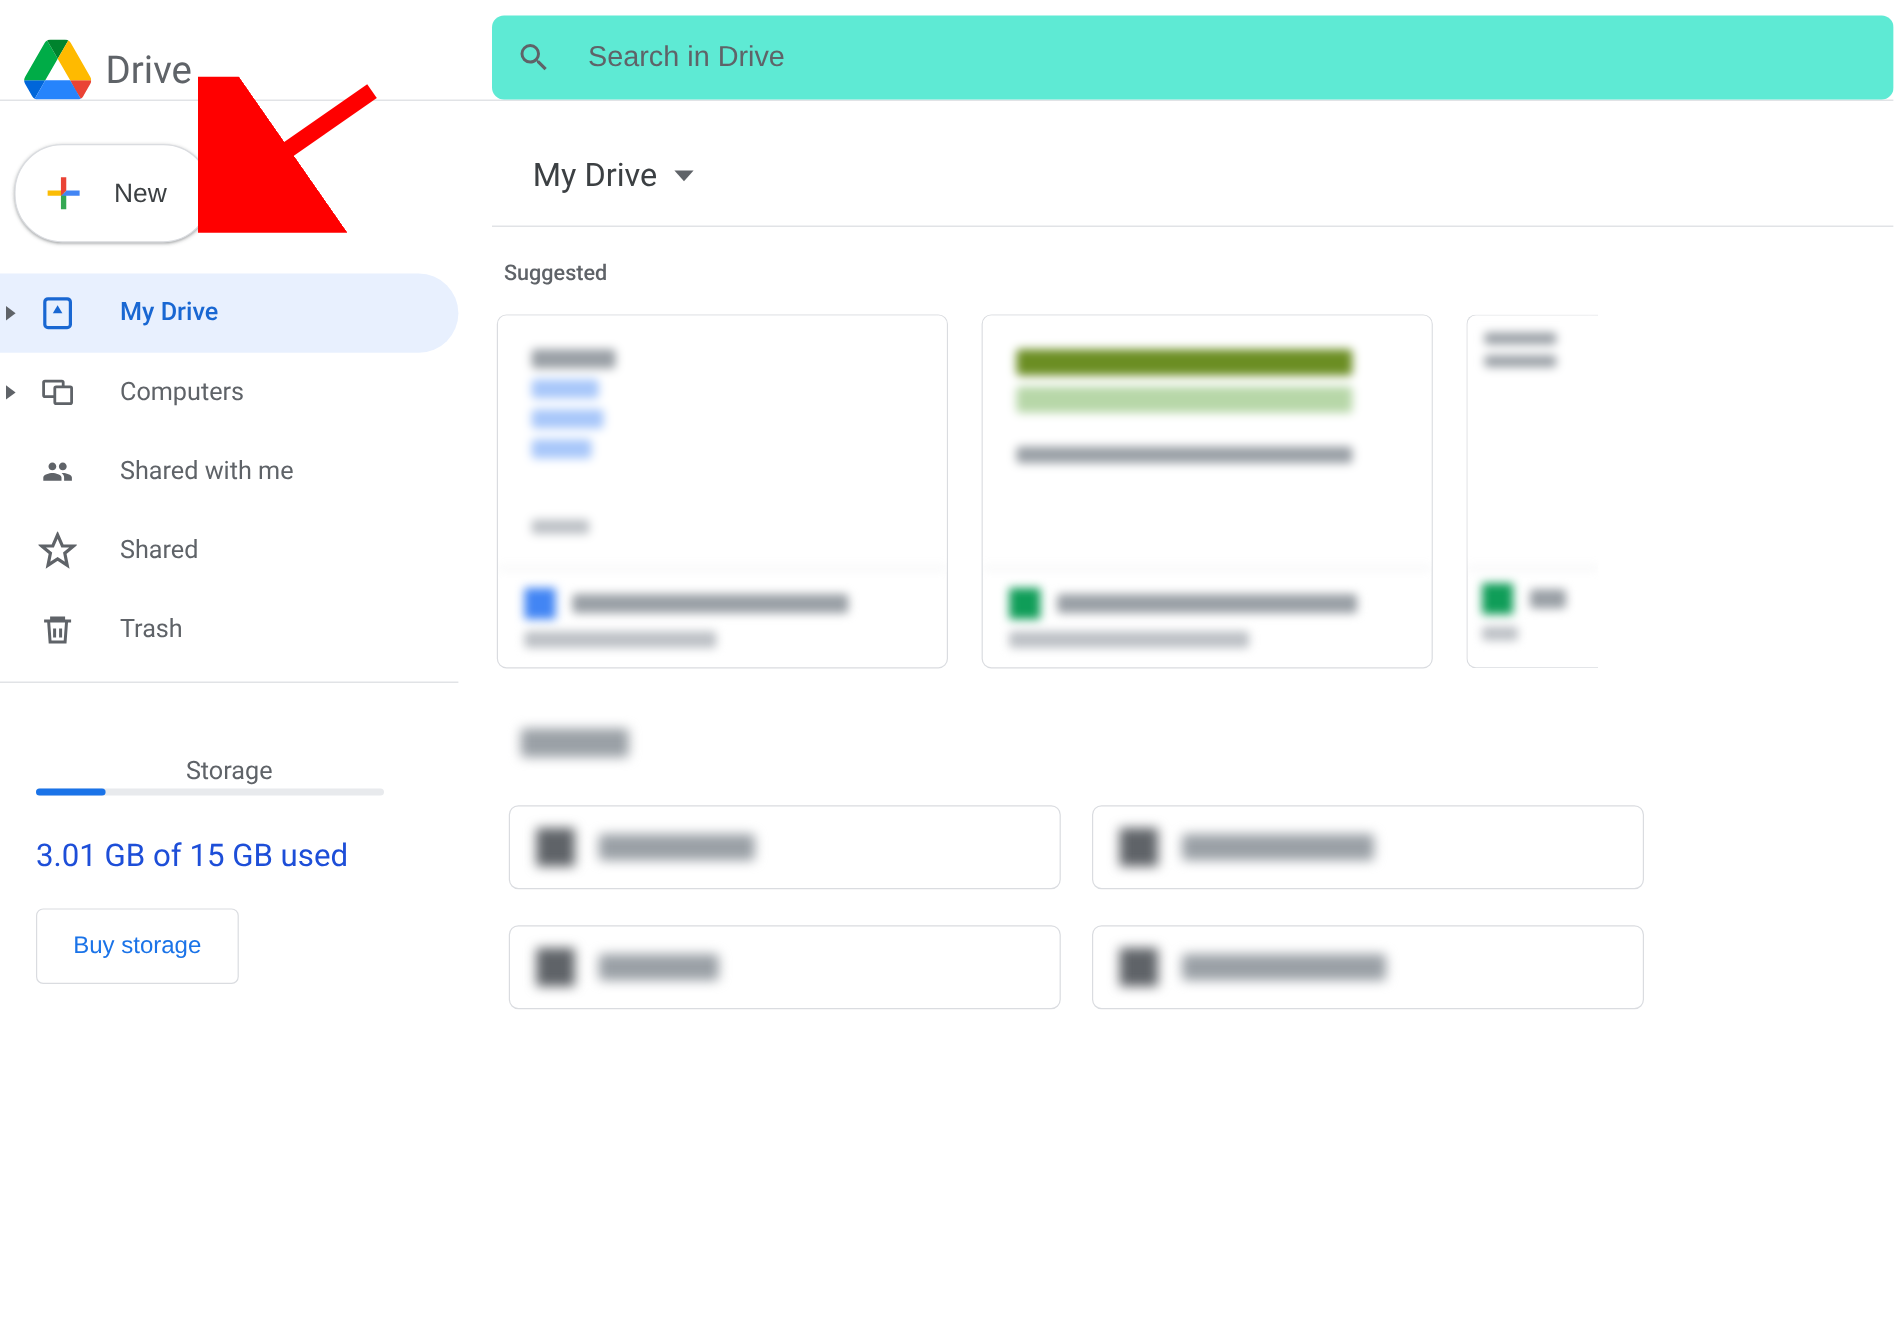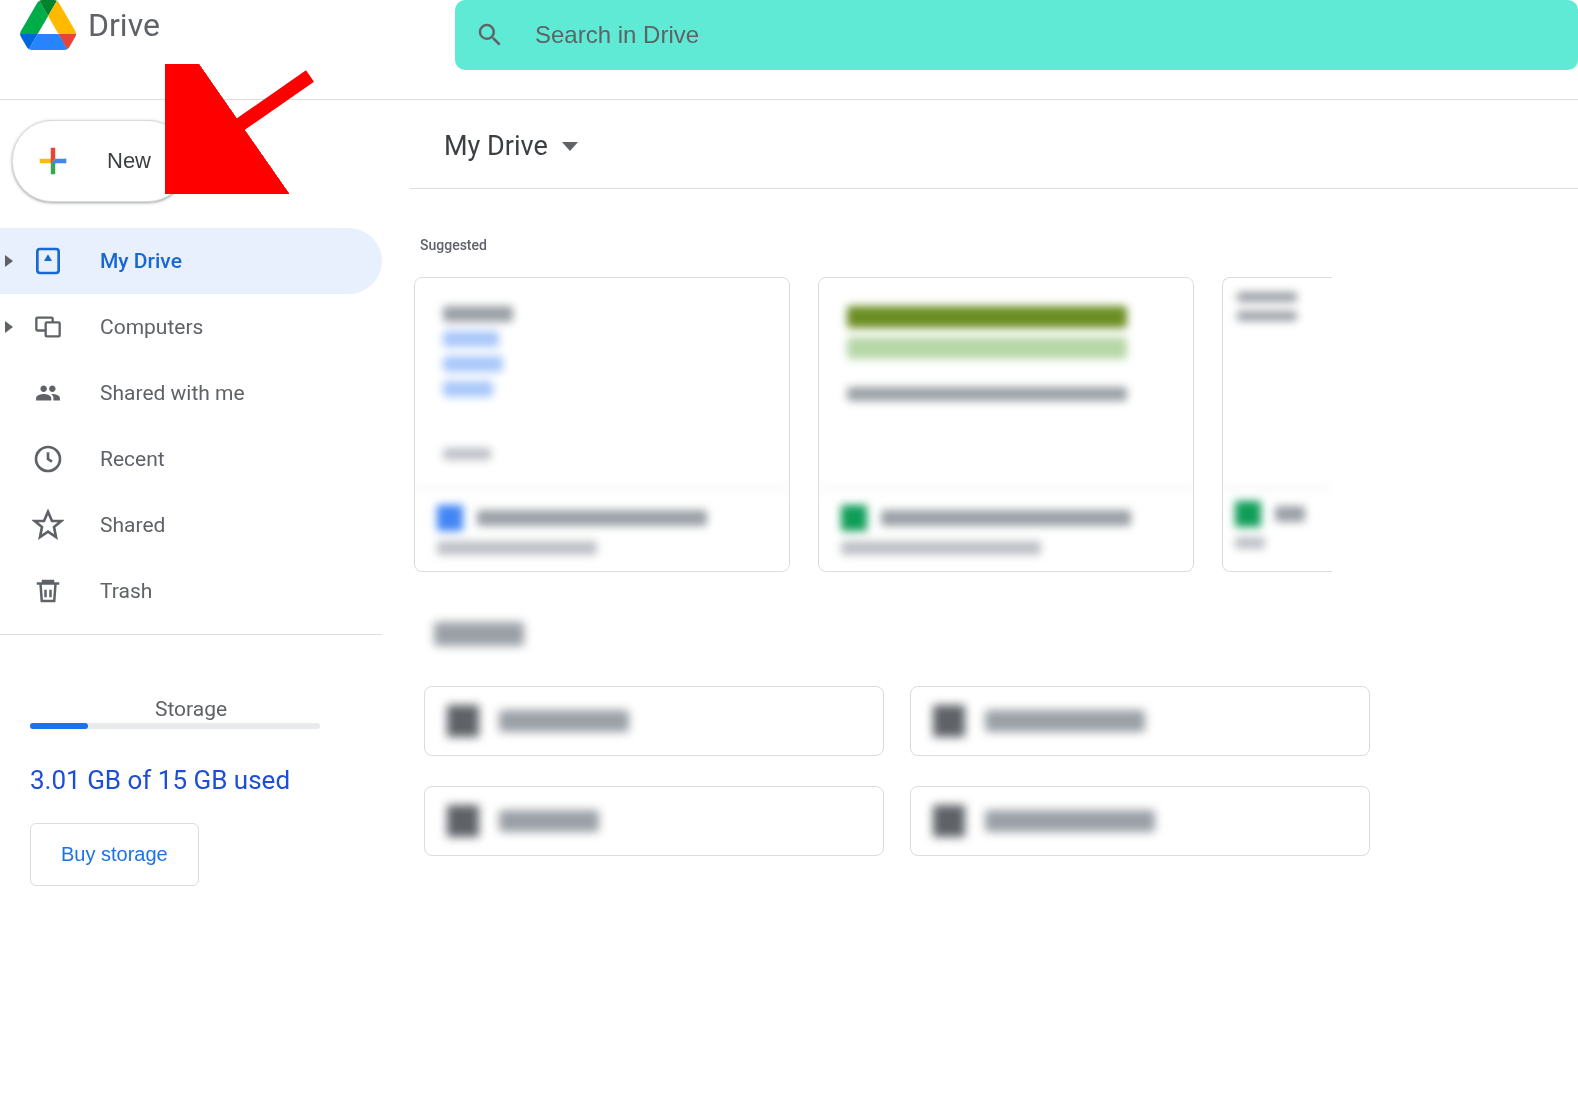--- a/index.html
+++ b/index.html
@@ -8,24 +8,23 @@
     background: #fff;
     color: #202124;
     width: 1578px;
     height: 1114px;
     overflow: hidden;
     position: relative;
   }
   
   .header {
     display: flex;
-    align-items: flex-start;
-    height: 100px;
+    align-items: flex-end;
+    height: 84px;
     border-bottom: 1px solid #dadce0;
-    gap: 45px;
   }
   .logo-area {
     display: flex;
     align-items: center;
     gap: 12px;
     padding-left: 20px;
     width: 410px;
   }
   .logo-area .product-name {
     font-size: 32px;
@@ -55,21 +54,21 @@
     position: absolute;
     top: 100px;
     left: 0;
     width: 382px;
     padding-top: 20px;
   }
   .new-btn {
     margin-left: 12px;
     display: inline-flex;
     align-items: center;
-    gap: 34px;
+    gap: 22px;
     border: 1px solid #dadce0;
     border-radius: 40px;
     height: 82px;
     padding: 0 36px 0 20px;
     background: #fff;
     box-shadow: 0 1px 2px rgba(60,64,67,.3), 0 1px 3px 1px rgba(60,64,67,.15);
     cursor: pointer;
   }
   .new-btn span.label {
     font-size: 22px;
@@ -173,23 +172,23 @@
     margin-left: 18px;
   }
   .breadcrumb .caret-down {
     width: 0; height: 0;
     border-left: 8px solid transparent;
     border-right: 8px solid transparent;
     border-top: 9px solid #5f6368;
   }
   .main-divider { border-top: 1px solid #dadce0; margin-top: 18px; }
   .section-title {
-    font-size: 14px;
+    font-size: 18px;
     color: #5f6368;
-    margin: 48px 0 24px 10px;
+    margin: 28px 0 24px 10px;
     font-weight: 500;
   }
   .suggested-row {
     display: flex;
     gap: 28px;
     margin-left: 4px;
   }
   .sugg-card {
     width: 376px;
     border: 1px solid #dadce0;
@@ -316,29 +315,20 @@
       <span class="icon-slot">
         <svg width="34" height="26" viewBox="0 0 24 24" fill="#5f6368">
           <path d="M16 11c1.66 0 3-1.34 3-3s-1.34-3-3-3-3 1.34-3 3 1.34 3 3 3zm-8 0c1.66 0 3-1.34 3-3s-1.34-3-3-3-3 1.34-3 3 1.34 3 3 3zm0 2c-2.33 0-7 1.17-7 3.5V19h14v-2.5c0-2.33-4.67-3.5-7-3.5zm8 0c-.29 0-.62.02-.97.05 1.16.84 1.97 1.97 1.97 3.45V19h6v-2.5c0-2.33-4.67-3.5-7-3.5z"></path>
         </svg>
       </span>
       <span class="nav-label">Shared with me</span>
     </div>
     <div class="nav-item">
       <span class="icon-slot">
         <svg width="32" height="32" viewBox="0 0 24 24" fill="none" stroke="#5f6368" stroke-width="2">
-          <circle cx="12" cy="12" r="9"></circle>
-          <path d="M12 7v5l3 2"></path>
-        </svg>
-      </span>
-      <span class="nav-label">Recent</span>
-    </div>
-    <div class="nav-item">
-      <span class="icon-slot">
-        <svg width="32" height="32" viewBox="0 0 24 24" fill="none" stroke="#5f6368" stroke-width="2">
           <path d="M12 2l3 7h7l-5.5 4.5L18 21l-6-4-6 4 1.5-7.5L2 9h7z"></path>
         </svg>
       </span>
       <span class="nav-label">Shared</span>
     </div>
     <div class="nav-item">
       <span class="icon-slot">
         <svg width="30" height="34" viewBox="0 0 24 24" fill="none" stroke="#5f6368" stroke-width="2">
           <path d="M3 6h18M8 6V4h8v2M6 6l1 14h10l1-14M10 11v6M14 11v6"></path>
         </svg>

